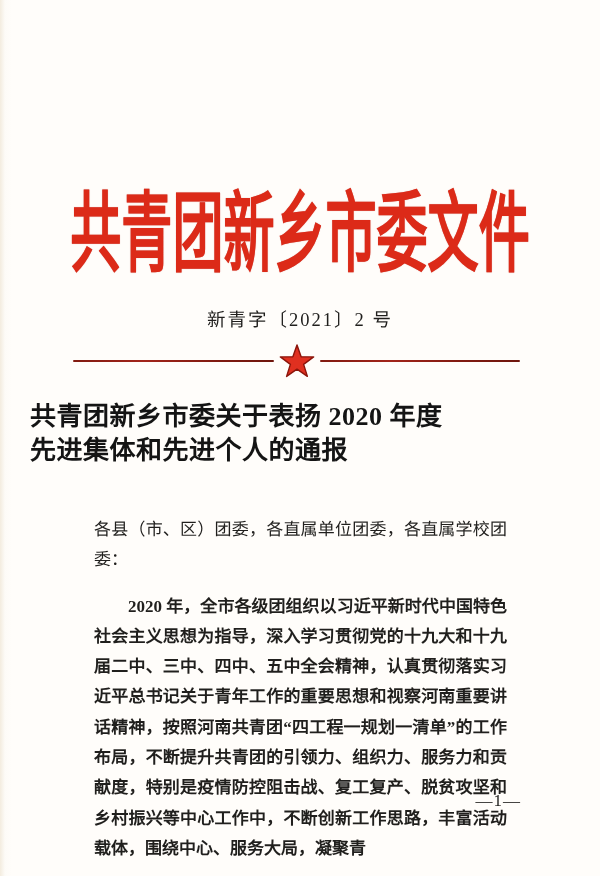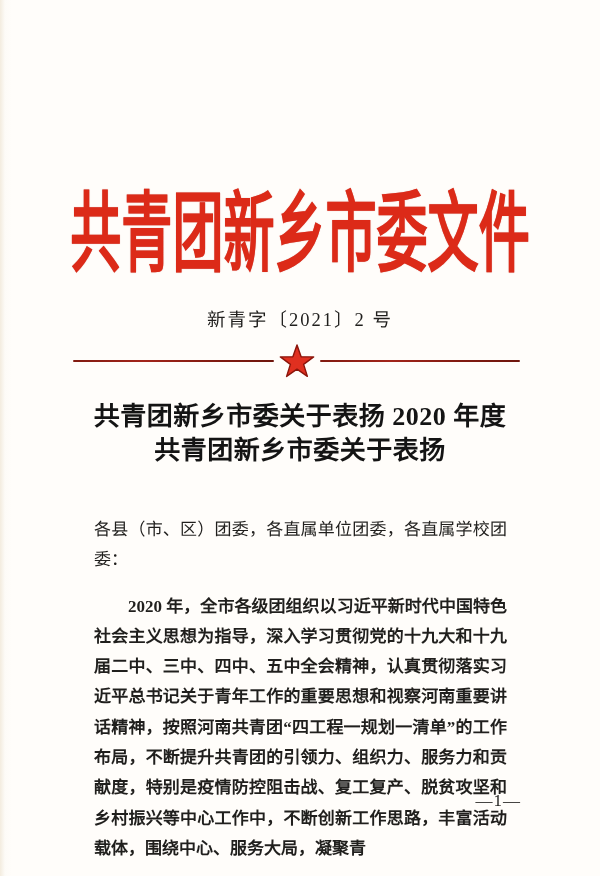--- a/index.html
+++ b/index.html
@@ -81,21 +81,21 @@
     align-items: center;
     justify-content: center;
   }
 
   
   .doc-title {
     position: absolute;
     top: 400px;
     left: 30px;
     right: 30px;
-    text-align: center;
+    text-align: left;
     font-size: 26px;
     font-weight: 700;
     line-height: 34px;
     color: #141414;
     letter-spacing: 0.5px;
   }
 
   
   .body-text {
     position: absolute;
@@ -142,21 +142,21 @@
     <div class="star-wrap">
       <svg width="36" height="34" viewBox="0 0 40 38" aria-hidden="true">
         <polygon points="20,1 24.6,14.2 38.6,14.4 27.4,22.8 31.6,36.2 20,28.1 8.4,36.2 12.6,22.8 1.4,14.4 15.4,14.2" fill="#e03020" stroke="#8c150b" stroke-width="1.6" stroke-linejoin="round"></polygon>
       </svg>
     </div>
     <div class="rule"></div>
   </div>
 
   <div class="doc-title">
     <div>共青团新乡市委关于表扬 2020 年度</div>
-    <div>共青团新乡市委关于表扬</div>
+    <div>先进集体和先进个人的通报</div>
   </div>
 
   <div class="body-text">
     <p>各县（市、区）团委，各直属单位团委，各直属学校团委：</p>
     <p class="indented">2020 年，全市各级团组织以习近平新时代中国特色社会主义思想为指导，深入学习贯彻党的十九大和十九届二中、三中、四中、五中全会精神，认真贯彻落实习近平总书记关于青年工作的重要思想和视察河南重要讲话精神，按照河南共青团“四工程一规划一清单”的工作布局，不断提升共青团的引领力、组织力、服务力和贡献度，特别是疫情防控阻击战、复工复产、脱贫攻坚和乡村振兴等中心工作中，不断创新工作思路，丰富活动载体，围绕中心、服务大局，凝聚青</p>
   </div>
 
   <div class="page-number">—1—</div>
 
 </div>

